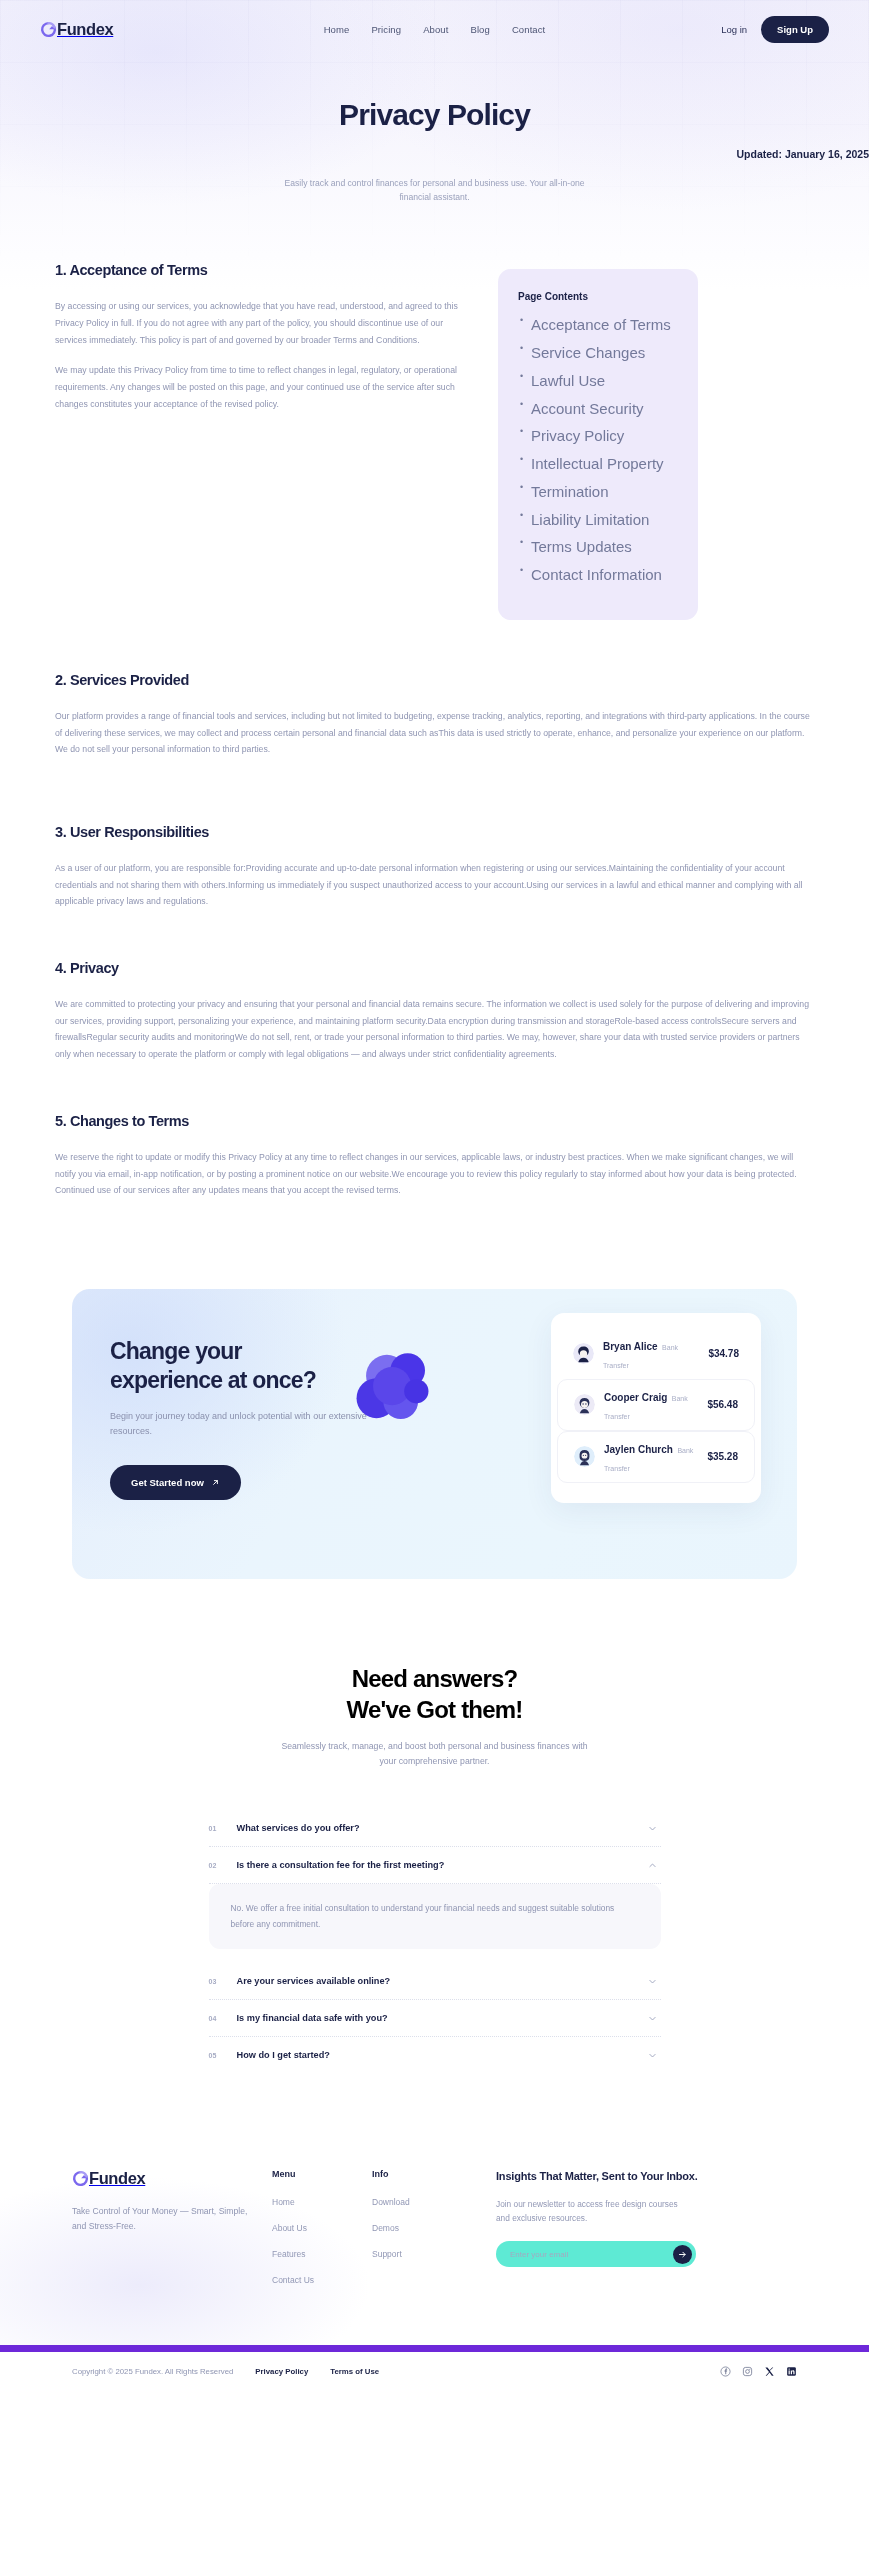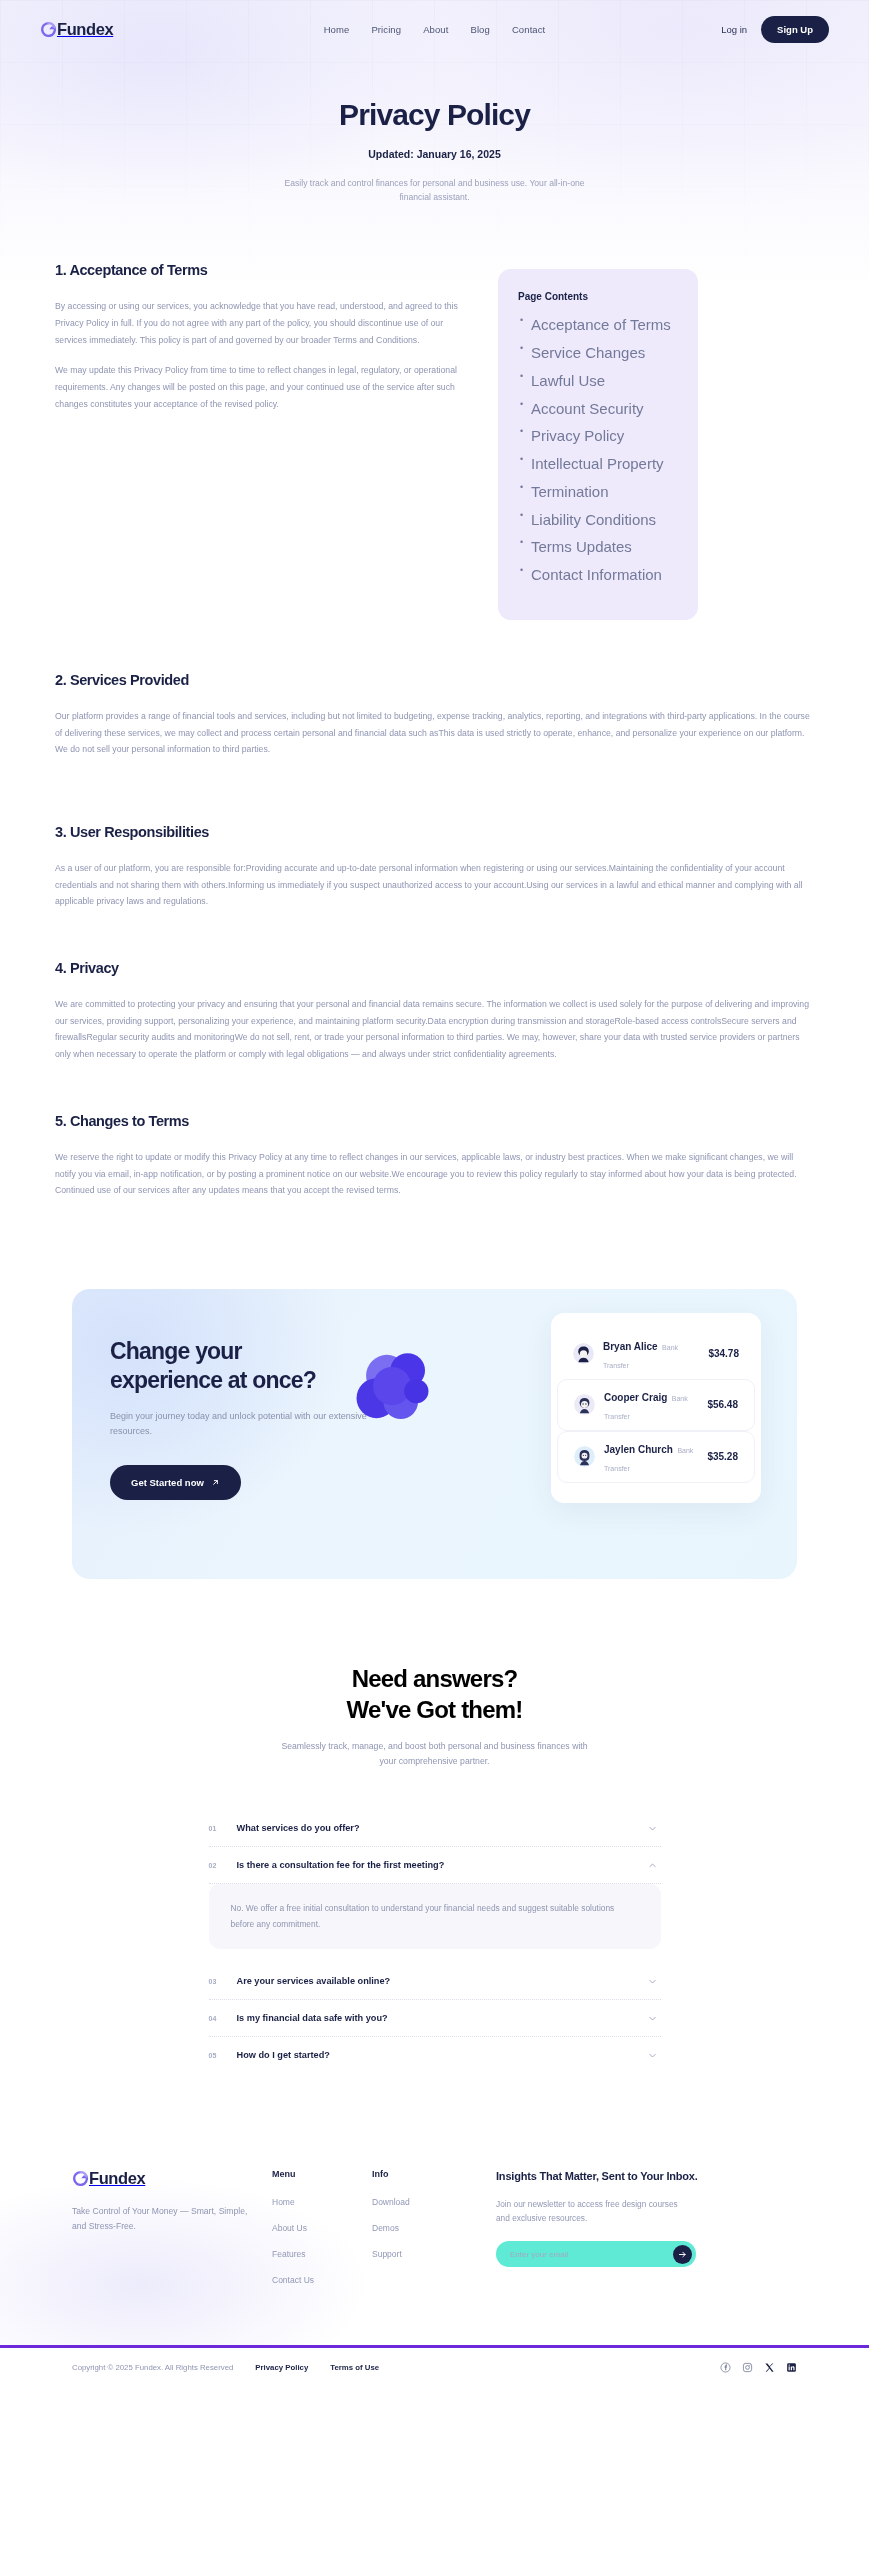--- a/index.html
+++ b/index.html
@@ -57,21 +57,21 @@
     font-size: 9.5px; font-weight: 600; padding: 8px 16px; cursor: pointer;
     font-family: inherit;
   }
 
   
   .hero { text-align: center; padding: 40px 0 0; }
   .hero h1 {
     font-size: 30px; font-weight: 700; letter-spacing: -0.9px; color: #1b2146;
   }
   .hero .updated {
-    margin-top: 16px; font-size: 10.5px; font-weight: 700; color: #1b2146;
+    margin-top: 16px; font-size: 10.5px; font-weight: 700; color: #1b2146; text-align: right;
   }
   .hero .sub {
     margin: 16px auto 0; width: 300px; font-size: 8.6px; line-height: 1.65;
     color: #9aa0bb;
   }
 
   
   .content { padding: 58px 55px 0; }
   .sec { margin-bottom: 0; }
   .sec h2 {
@@ -196,21 +196,21 @@
     flex: 1; border: none; background: transparent; outline: none;
     font-family: inherit; font-size: 8px; color: #6e748f;
   }
   .news-field input::placeholder { color: #a3a9c0; }
   .news-go {
     width: 19px; height: 19px; border-radius: 50%; background: #1b2146; border: none;
     display: flex; align-items: center; justify-content: center; cursor: pointer; flex: none;
   }
 
   .footer-bottom {
-    position: relative; margin-top: 44px; border-top: 3px solid #6d28d9;
+    position: relative; margin-top: 44px; border-top: 7px solid #6d28d9;
     padding: 14px 72px 18px; display: flex; align-items: center; gap: 22px;
   }
   .fb-copy { font-size: 7.8px; color: #8f95b2; }
   .fb-link { font-size: 7.8px; font-weight: 700; color: #1b2146; text-decoration: none; }
   .socials { margin-left: auto; display: flex; gap: 11px; align-items: center; }
   .soc { width: 11px; height: 11px; color: #6e748f; display: block; }
 </style>
 </head>
 <body>
 
@@ -260,21 +260,21 @@
       <aside class="toc">
         <h3>Page Contents</h3>
         <ul>
           <li>Acceptance of Terms</li>
           <li>Service Changes</li>
           <li>Lawful Use</li>
           <li>Account Security</li>
           <li>Privacy Policy</li>
           <li>Intellectual Property</li>
           <li>Termination</li>
-          <li>Liability Conditions</li>
+          <li>Liability Limitation</li>
           <li>Terms Updates</li>
           <li>Contact Information</li>
         </ul>
       </aside>
     </div>
 
     <div class="sec-gap-lg"></div>
 
     <div class="sec">
       <h2>2. Services Provided</h2>

